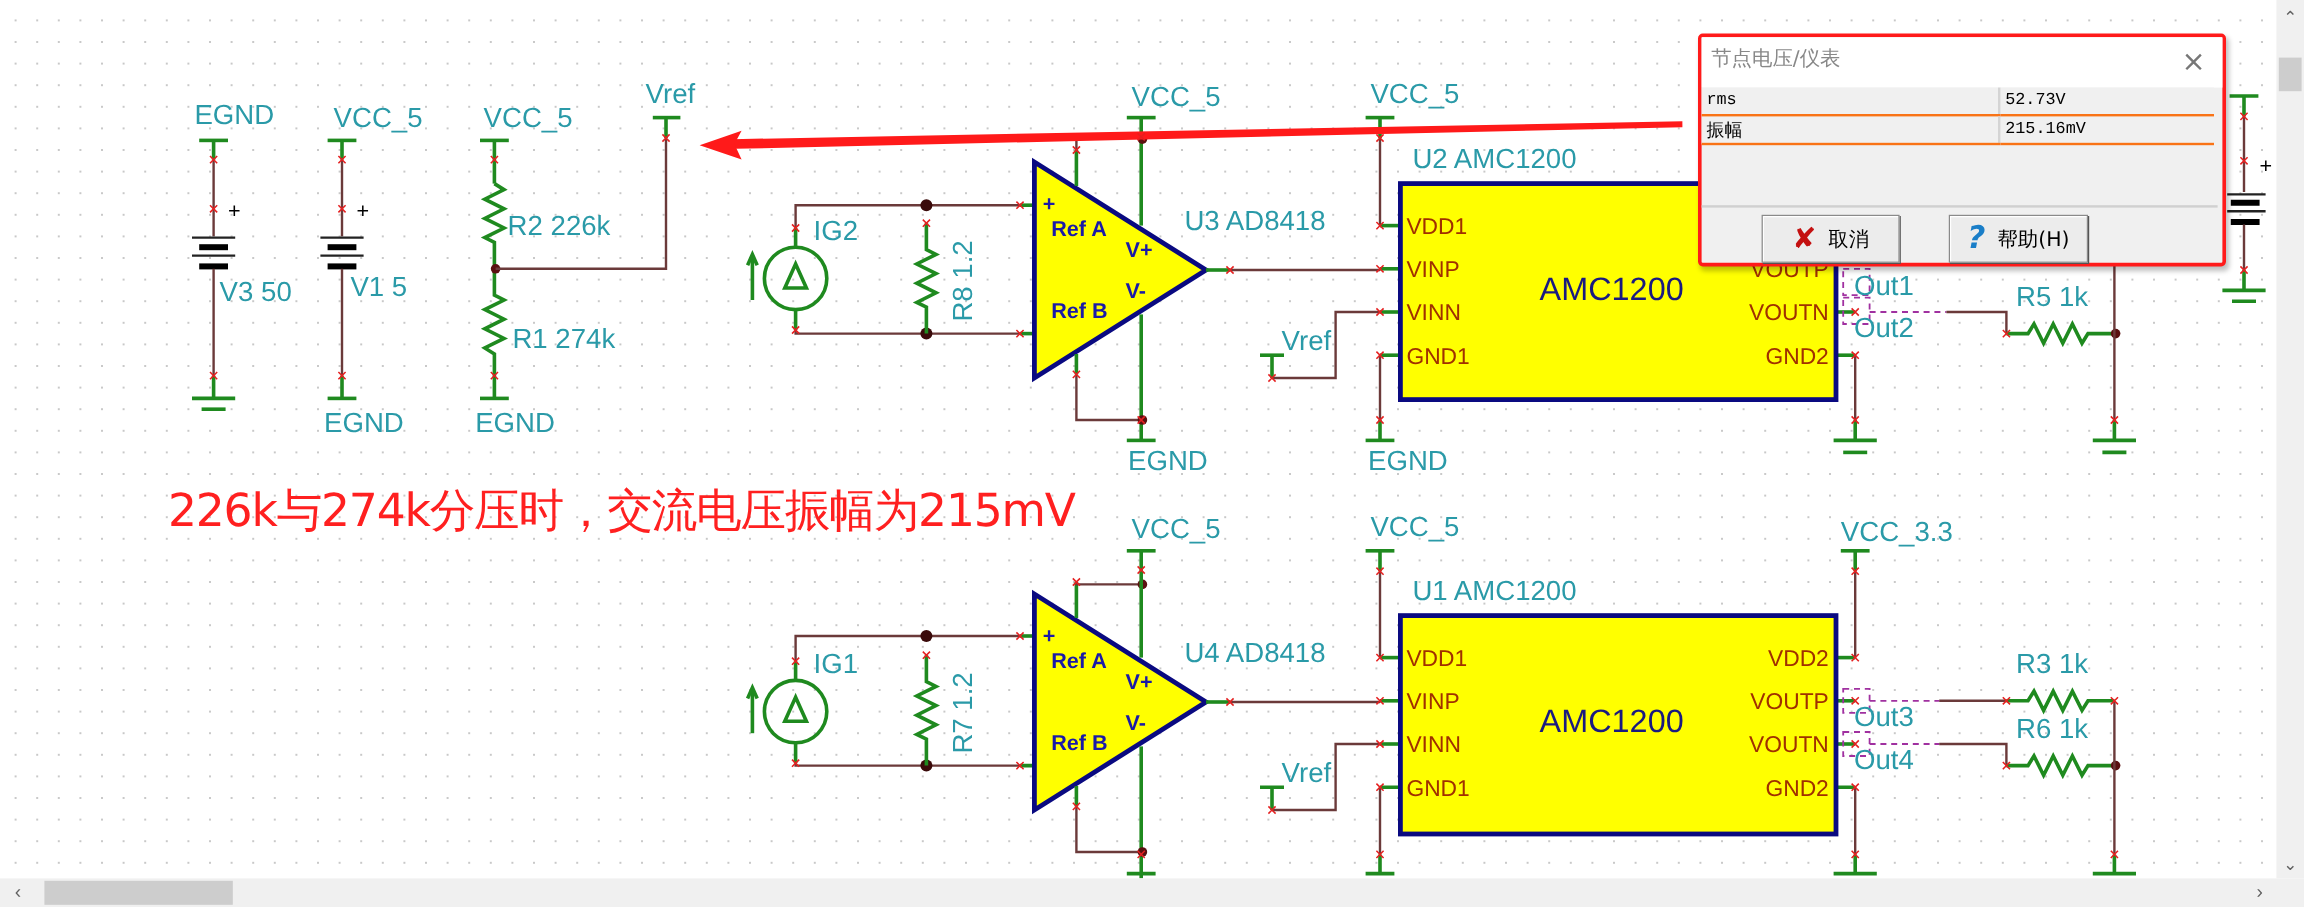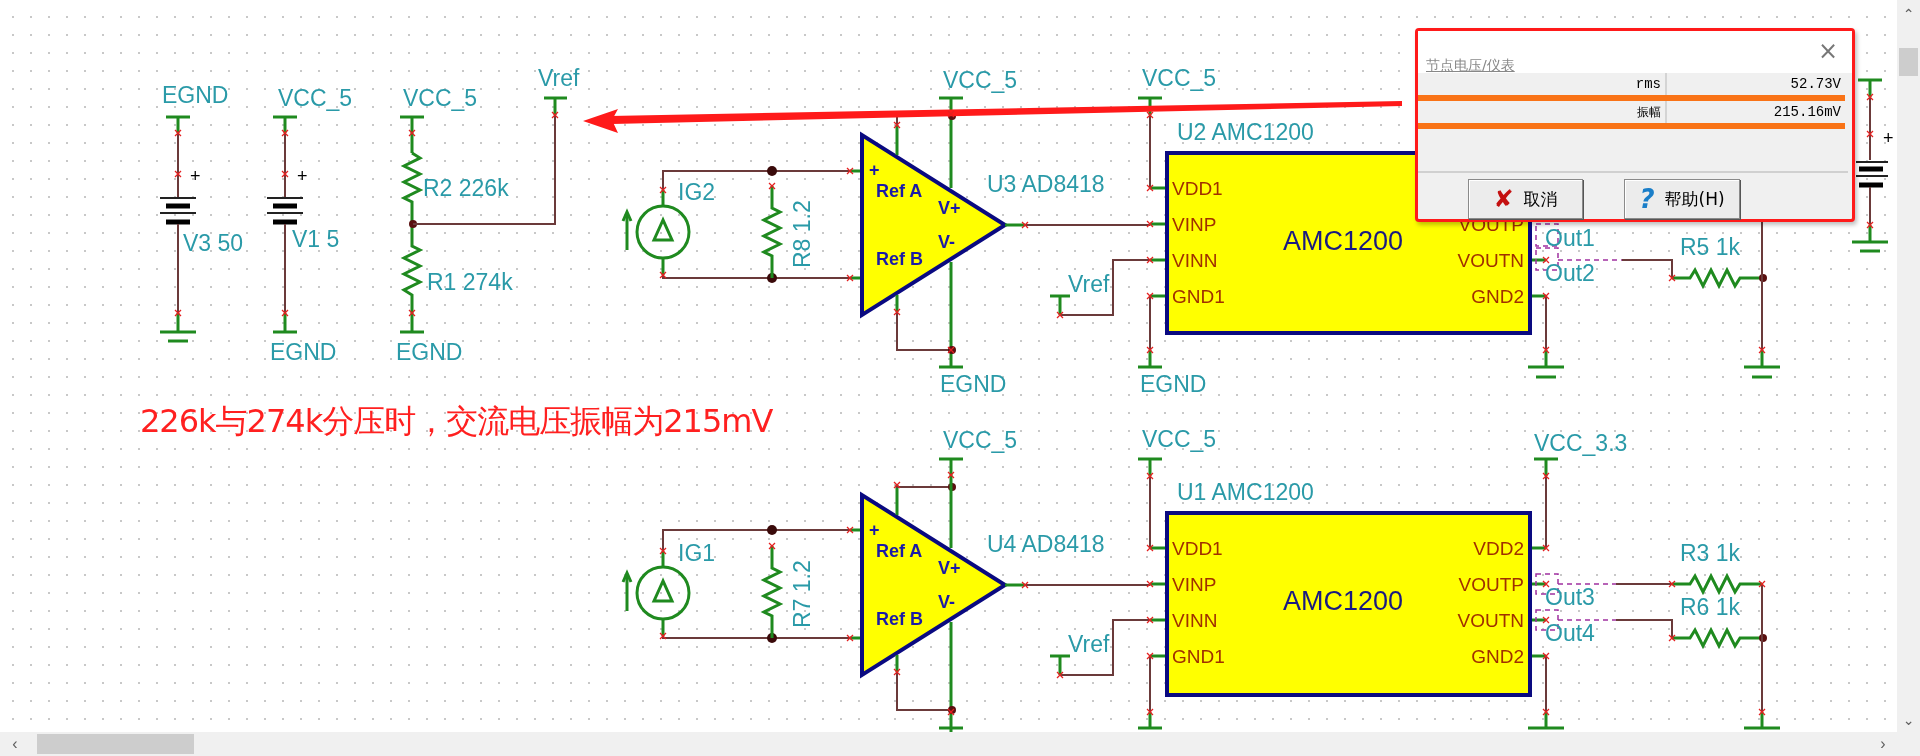--- a/index.html
+++ b/index.html
@@ -10,39 +10,39 @@
     background-size:18px 18px;background-position:4px 8px;}
   #canvas svg{position:absolute;left:0;top:0;}
   .lbl{fill:#2a9aa8;font-family:"Liberation Sans",sans-serif;font-size:23px;}
   .pin{fill:#a03000;font-family:"Liberation Sans",sans-serif;font-size:19px;}
   .opl{fill:#1a1aa8;font-family:"Liberation Sans",sans-serif;font-size:18px;font-weight:bold;}
   .amc{fill:#1a1a80;font-family:"Liberation Sans",sans-serif;font-size:27px;}
   .w{stroke:#6b3a3a;stroke-width:2;fill:none;}
   .g{stroke:#1f8a1f;stroke-width:3;fill:none;}
   .xm{stroke:#e52020;stroke-width:1.3;}
   .dash{stroke:#a030a0;stroke-width:1.5;stroke-dasharray:5 4;fill:none;}
-  #annotation{position:absolute;left:140px;top:400px;color:#ff2020;font-size:32px;font-family:"DejaVu Sans",sans-serif;white-space:nowrap;letter-spacing:-1px;}
+  #annotation{position:absolute;left:140px;top:400px;color:#ff2020;font-size:38px;font-family:"DejaVu Sans",sans-serif;white-space:nowrap;letter-spacing:-1px;}
   
   #vscroll{position:absolute;left:1897px;top:0;width:23px;height:732px;background:#f0f0f0;}
   #vscroll .up{position:absolute;top:2px;left:0;width:23px;height:24px;text-align:center;color:#606060;font-size:14px;line-height:24px;}
   #vscroll .thumb{position:absolute;top:48px;left:2px;width:19px;height:28px;background:#cdcdcd;}
   #vscroll .down{position:absolute;top:708px;left:0;width:23px;height:24px;text-align:center;color:#606060;font-size:14px;line-height:24px;}
   #hscroll{position:absolute;left:0;top:732px;width:1920px;height:24px;background:#f0f0f0;}
   #hscroll .left{position:absolute;left:0;top:0;width:30px;height:24px;text-align:center;color:#606060;font-size:16px;line-height:24px;}
   #hscroll .thumb{position:absolute;left:37px;top:2px;width:157px;height:20px;background:#cdcdcd;}
   #hscroll .right{position:absolute;left:1868px;top:0;width:30px;height:24px;text-align:center;color:#606060;font-size:16px;line-height:24px;}
   
   #dialog{position:absolute;left:1415px;top:28px;width:434px;height:188px;border:3px solid #ff1a1a;border-radius:4px;background:#f0f0f0;box-shadow:2px 3px 4px rgba(0,0,0,0.25);}
   #dialog .titlebar{position:absolute;left:0;top:0;width:434px;height:42px;background:#fff;}
-  #dialog .title{position:absolute;left:8px;top:26px;font-size:14px;color:#888;font-family:"DejaVu Sans",sans-serif;text-decoration:underline;}
+  #dialog .title{position:absolute;left:8px;top:6px;font-size:17px;color:#888;font-family:"DejaVu Sans",sans-serif;}
   #dialog .close{position:absolute;right:14px;top:6px;font-size:24px;color:#777;font-family:"DejaVu Sans",sans-serif;cursor:pointer;}
   #dialog table{position:absolute;left:0;top:42px;width:427px;border-collapse:collapse;font-family:"Liberation Mono",monospace;font-size:14px;}
-  #dialog td{height:22px;border-bottom:6px solid #f97316;padding:0 4px;background:#f0f0f0;color:#000;text-align:right;}
+  #dialog td{height:22px;border-bottom:2px solid #f97316;padding:0 4px;background:#f0f0f0;color:#000;}
   #dialog td.v{border-left:2px solid #d4d4d4;width:170px;}
-  #dialog td.k.cjk{font-family:Liberation Serif, serif;font-size:12px;}
+  #dialog td.k.cjk{font-family:Liberation Serif, serif;font-size:15px;}
   #dialog .sep{position:absolute;left:0;top:140px;width:430px;height:2px;background:#d0d0d0;}
   .btn{position:absolute;top:148px;height:38px;background:#ececec;border:1px solid #8a8a8a;box-shadow:inset 1px 1px 0 #fff, 1px 1px 0 #555;font-family:"DejaVu Sans",sans-serif;font-size:17px;color:#000;display:flex;align-items:center;justify-content:center;gap:10px;cursor:pointer;}
   #cancel-btn{left:50px;width:113px;}
   #help-btn{left:206px;width:114px;}
   .x-ico{color:#c41010;font-weight:bold;font-size:24px;}
   .q-ico{color:#1a7ec8;font-weight:bold;font-size:26px;font-style:italic;}
 </style>
 </head>
 <body>
 

